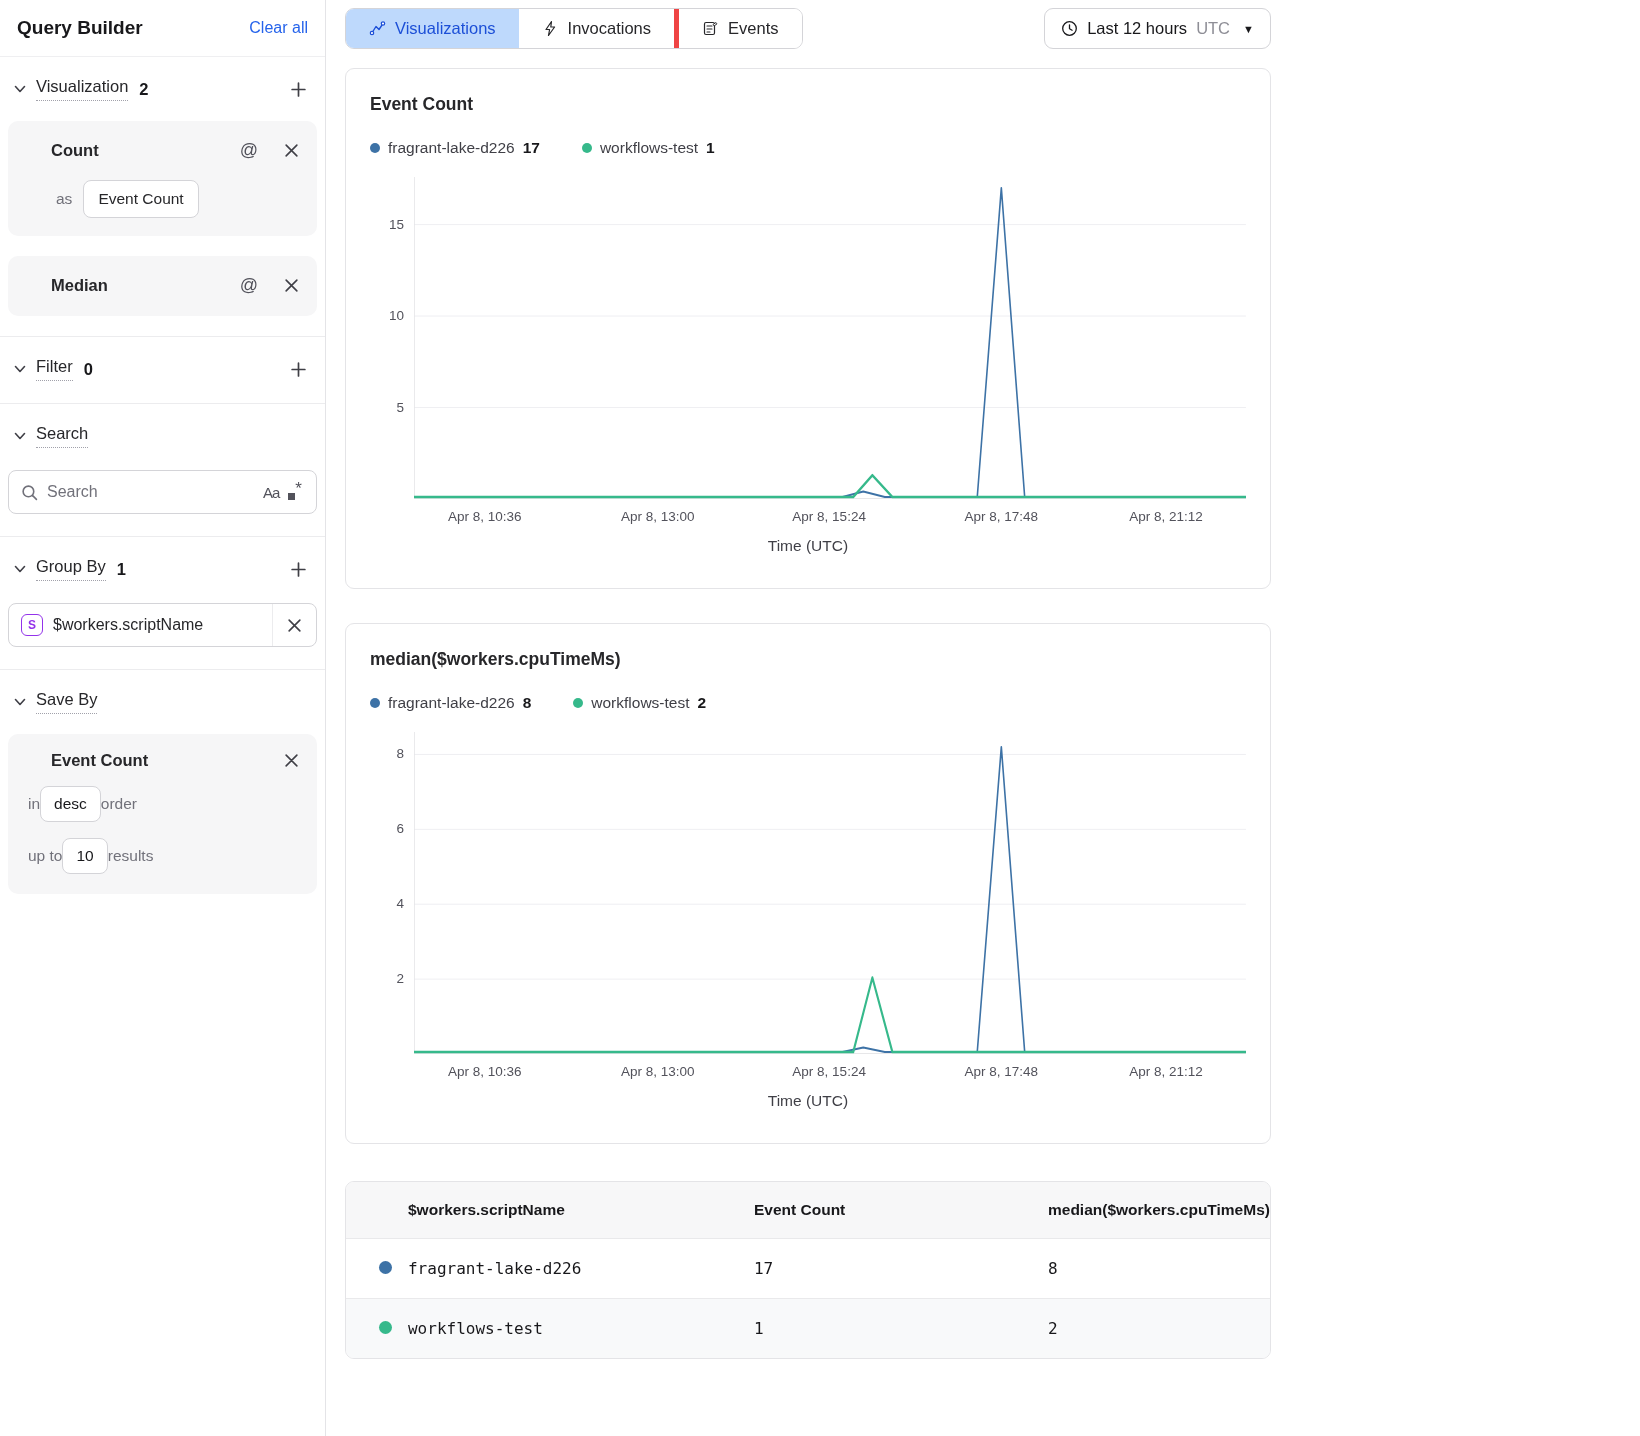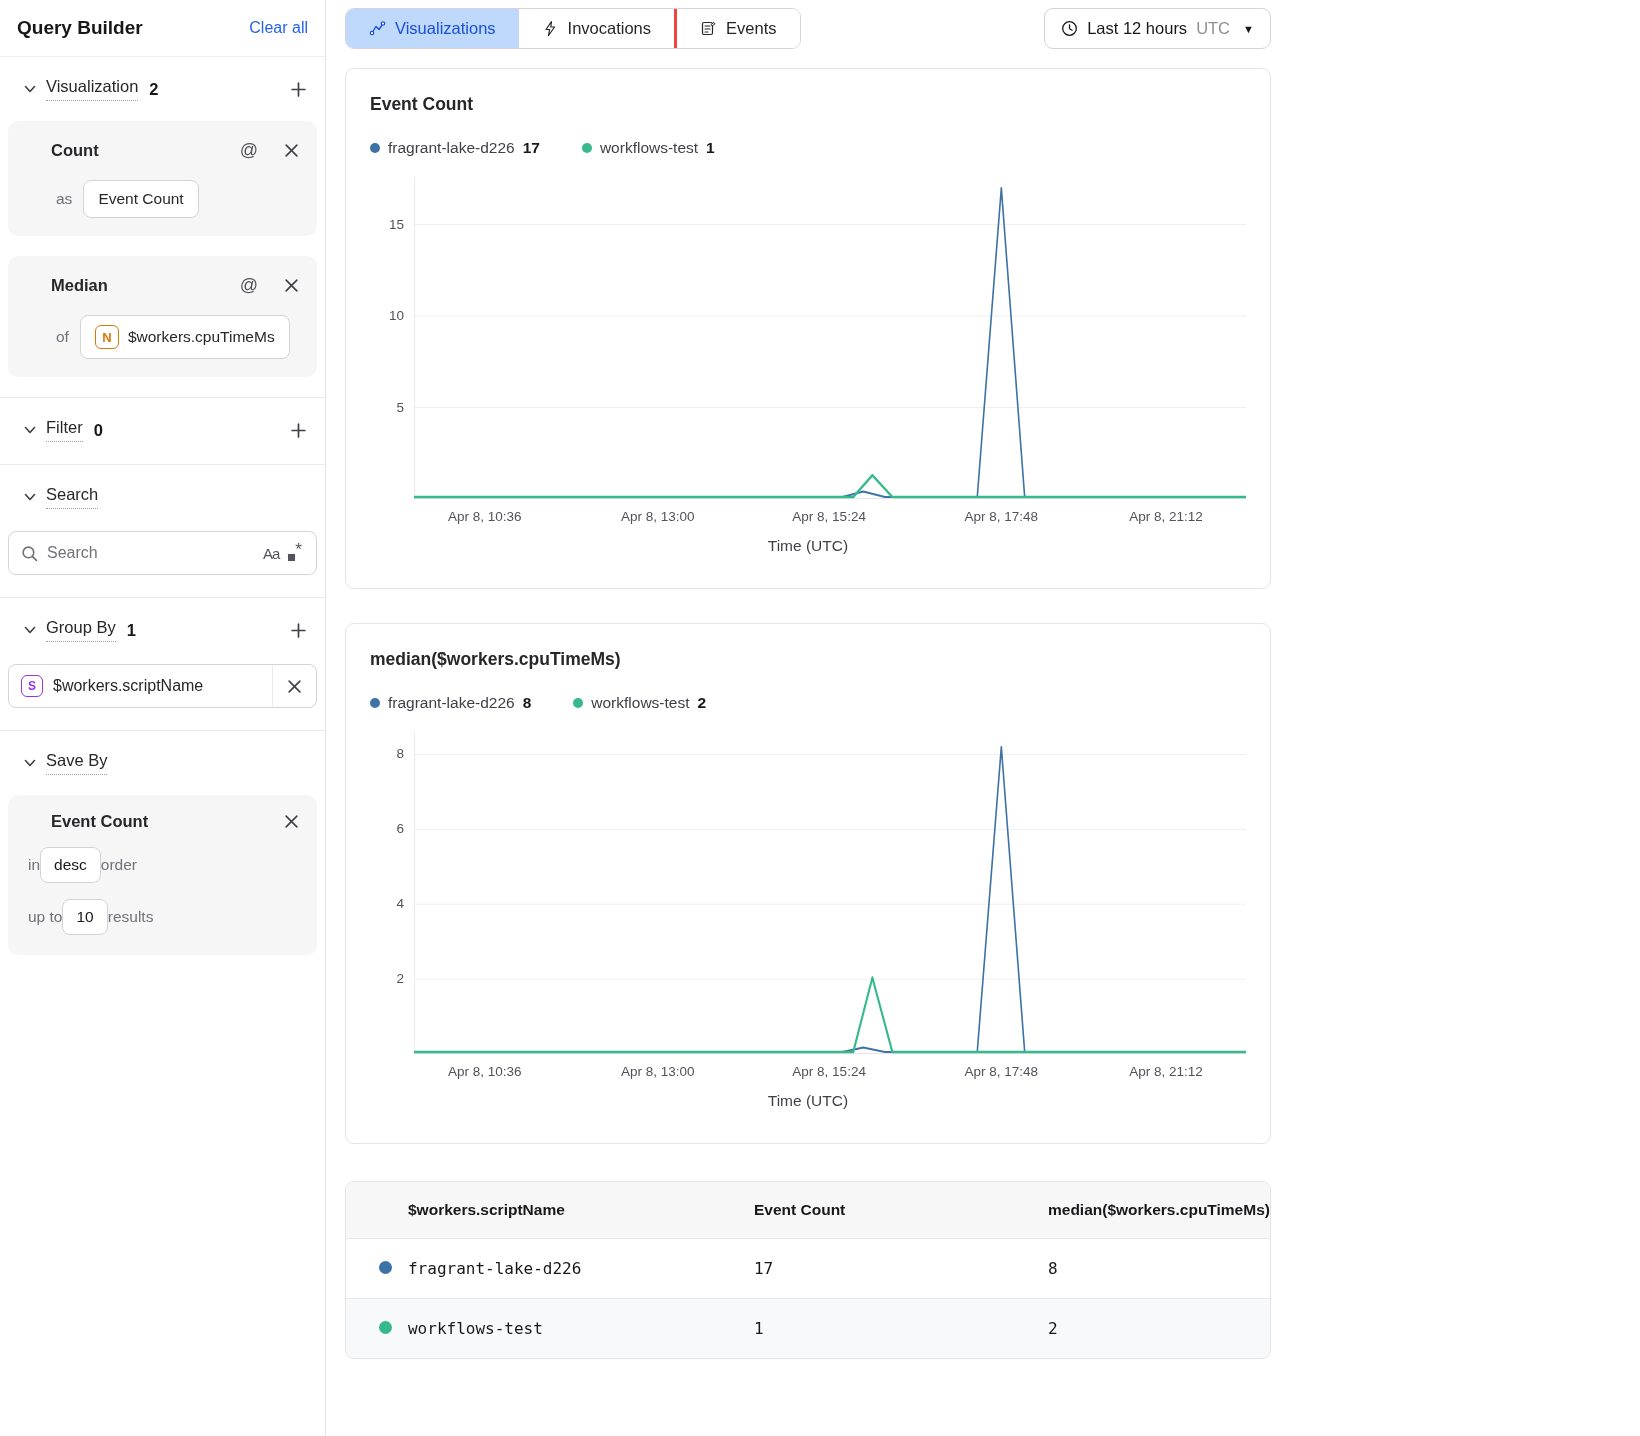--- a/index.html
+++ b/index.html
@@ -11,21 +11,21 @@
     overflow:hidden;
   }
   .app { display:flex; width:1296px; height:1436px; }
 
   
   .sidebar { width:401px; border-right:1px solid #e4e4e7; display:flex; flex-direction:column; background:#fff; }
   .sb-header { height:57px; flex:0 0 57px; display:flex; align-items:center; justify-content:space-between; padding:0 17px; border-bottom:1px solid #efeff1; }
   .sb-title { font-size:19px; font-weight:bold; color:#18181b; }
   .link-btn { font-size:16px; color:#2563eb; cursor:pointer; background:none; border:none; font-family:inherit; }
   .sb-scroll { flex:1 1 auto; overflow:hidden; }
-  .section-row { display:flex; align-items:center; gap:9px; padding:20px 16px 12px 23px; }
+  .section-row { display:flex; align-items:center; gap:9px; padding:20px 16px 12px 13px; }
   .chev { width:14px; height:14px; flex:0 0 14px; color:#3f3f46; }
   .sec-label { font-size:16.5px; color:#27272a; border-bottom:1.5px dotted #a1a1aa; padding-bottom:4px; }
   .sec-count { font-size:16.5px; font-weight:bold; color:#18181b; margin-left:2px; }
   .spacer { flex:1; }
   .icon-btn { background:none; border:none; cursor:pointer; color:#3f3f46; display:flex; align-items:center; justify-content:center; padding:2px; }
   .divider { border-top:1px solid #ececee; margin-top:10px; }
 
   .agg-card { background:#f6f6f7; border-radius:10px; margin:8px 8px 20px 8px; padding:17px 16px 18px 20px; }
   .agg-head { display:flex; align-items:center; }
   .agg-title { font-size:16.5px; font-weight:600; color:#27272a;margin-left:23px; }
@@ -59,21 +59,21 @@
   .sb-footer { flex:0 0 73px; margin-top:auto; border-top:1px solid #e4e4e7; background:#fafafa; display:flex; align-items:center; gap:19px; padding:0 16px; }
   .btn-save { flex:0 0 141px; height:45px; background:#fff; border:1px solid #2563eb; border-radius:8px; color:#2563eb; font-size:16.5px; font-family:inherit; cursor:pointer; }
   .btn-run { flex:1; height:45px; background:#2563eb; border:none; border-radius:8px; color:#fff; font-size:16.5px; font-weight:600; font-family:inherit; cursor:pointer; display:flex; align-items:center; justify-content:center; gap:14px; }
   .kbd { background:rgba(255,255,255,.27); border-radius:6px; padding:4px 10px; font-size:14.5px; font-weight:600; }
 
   
   .main { width:1239px; padding:8px 92px 0 19px; }
   .topbar { display:flex; align-items:flex-start; justify-content:space-between; }
   .tabs { display:flex; border:1px solid #d4d4d8; border-radius:9px; overflow:hidden; background:#fff; }
   .tab { display:flex; align-items:center; gap:9px; padding:0 23px; height:39px; font-size:16.5px; color:#27272a; cursor:pointer; background:#fff; border:none; font-family:inherit; }
-  .tab + .tab { border-left:3px solid #ef4444; }
+  .tab + .tab { border-left:5px solid #ef4444; }
   .tab.active { background:#bed9fc; color:#1c4fd7; border-left:none; }
   .tab.active + .tab { border-left:none; }
   .tab .ticon { width:17px; height:17px; }
   .time-btn { display:flex; align-items:center; gap:9px; border:1px solid #d4d4d8; border-radius:9px; background:#fff; height:41px; padding:0 16px; font-size:16.5px; color:#18181b; font-family:inherit; cursor:pointer; }
   .time-btn .tz { color:#8e8e96; }
   .time-btn .caret { font-size:11px; color:#18181b; margin-left:4px; }
   .clock { width:17px; height:17px; color:#18181b; }
 
   .panel { border:1px solid #e4e4e7; border-radius:9px; background:#fff; padding:25px 24px 0 24px; }
   .panel.chart1 { margin-top:19px; height:521px; }
@@ -149,27 +149,20 @@
           <span class="agg-title">Median</span>
           <span class="agg-icons">
             <button class="icon-btn at-glyph">@</button>
             <button class="icon-btn">
                 <svg class="x-icon" viewBox="0 0 14 14" fill="none">
                   <path d="M2 2l10 10M12 2L2 12" stroke="currentColor" stroke-width="1.5" stroke-linecap="round"></path>
                 </svg>
               </button>
           </span>
         </div>
-        <div class="agg-row">
-          <span class="muted">of</span>
-          <span class="value-box">
-            <span class="type-badge badge-number">N</span>
-            <span>$workers.cpuTimeMs</span>
-          </span>
-        </div>
       </div>
 
       <div class="divider" style="margin-top:0;"></div>
 
       <div class="section-row">
         <svg class="chev" viewBox="0 0 14 14" fill="none">
             <path d="M2.5 4.5 L7 9.5 L11.5 4.5" stroke="currentColor" stroke-width="1.6" stroke-linecap="round" stroke-linejoin="round"></path>
           </svg>
         <span class="sec-label">Filter</span>
         <span class="sec-count">0</span>

